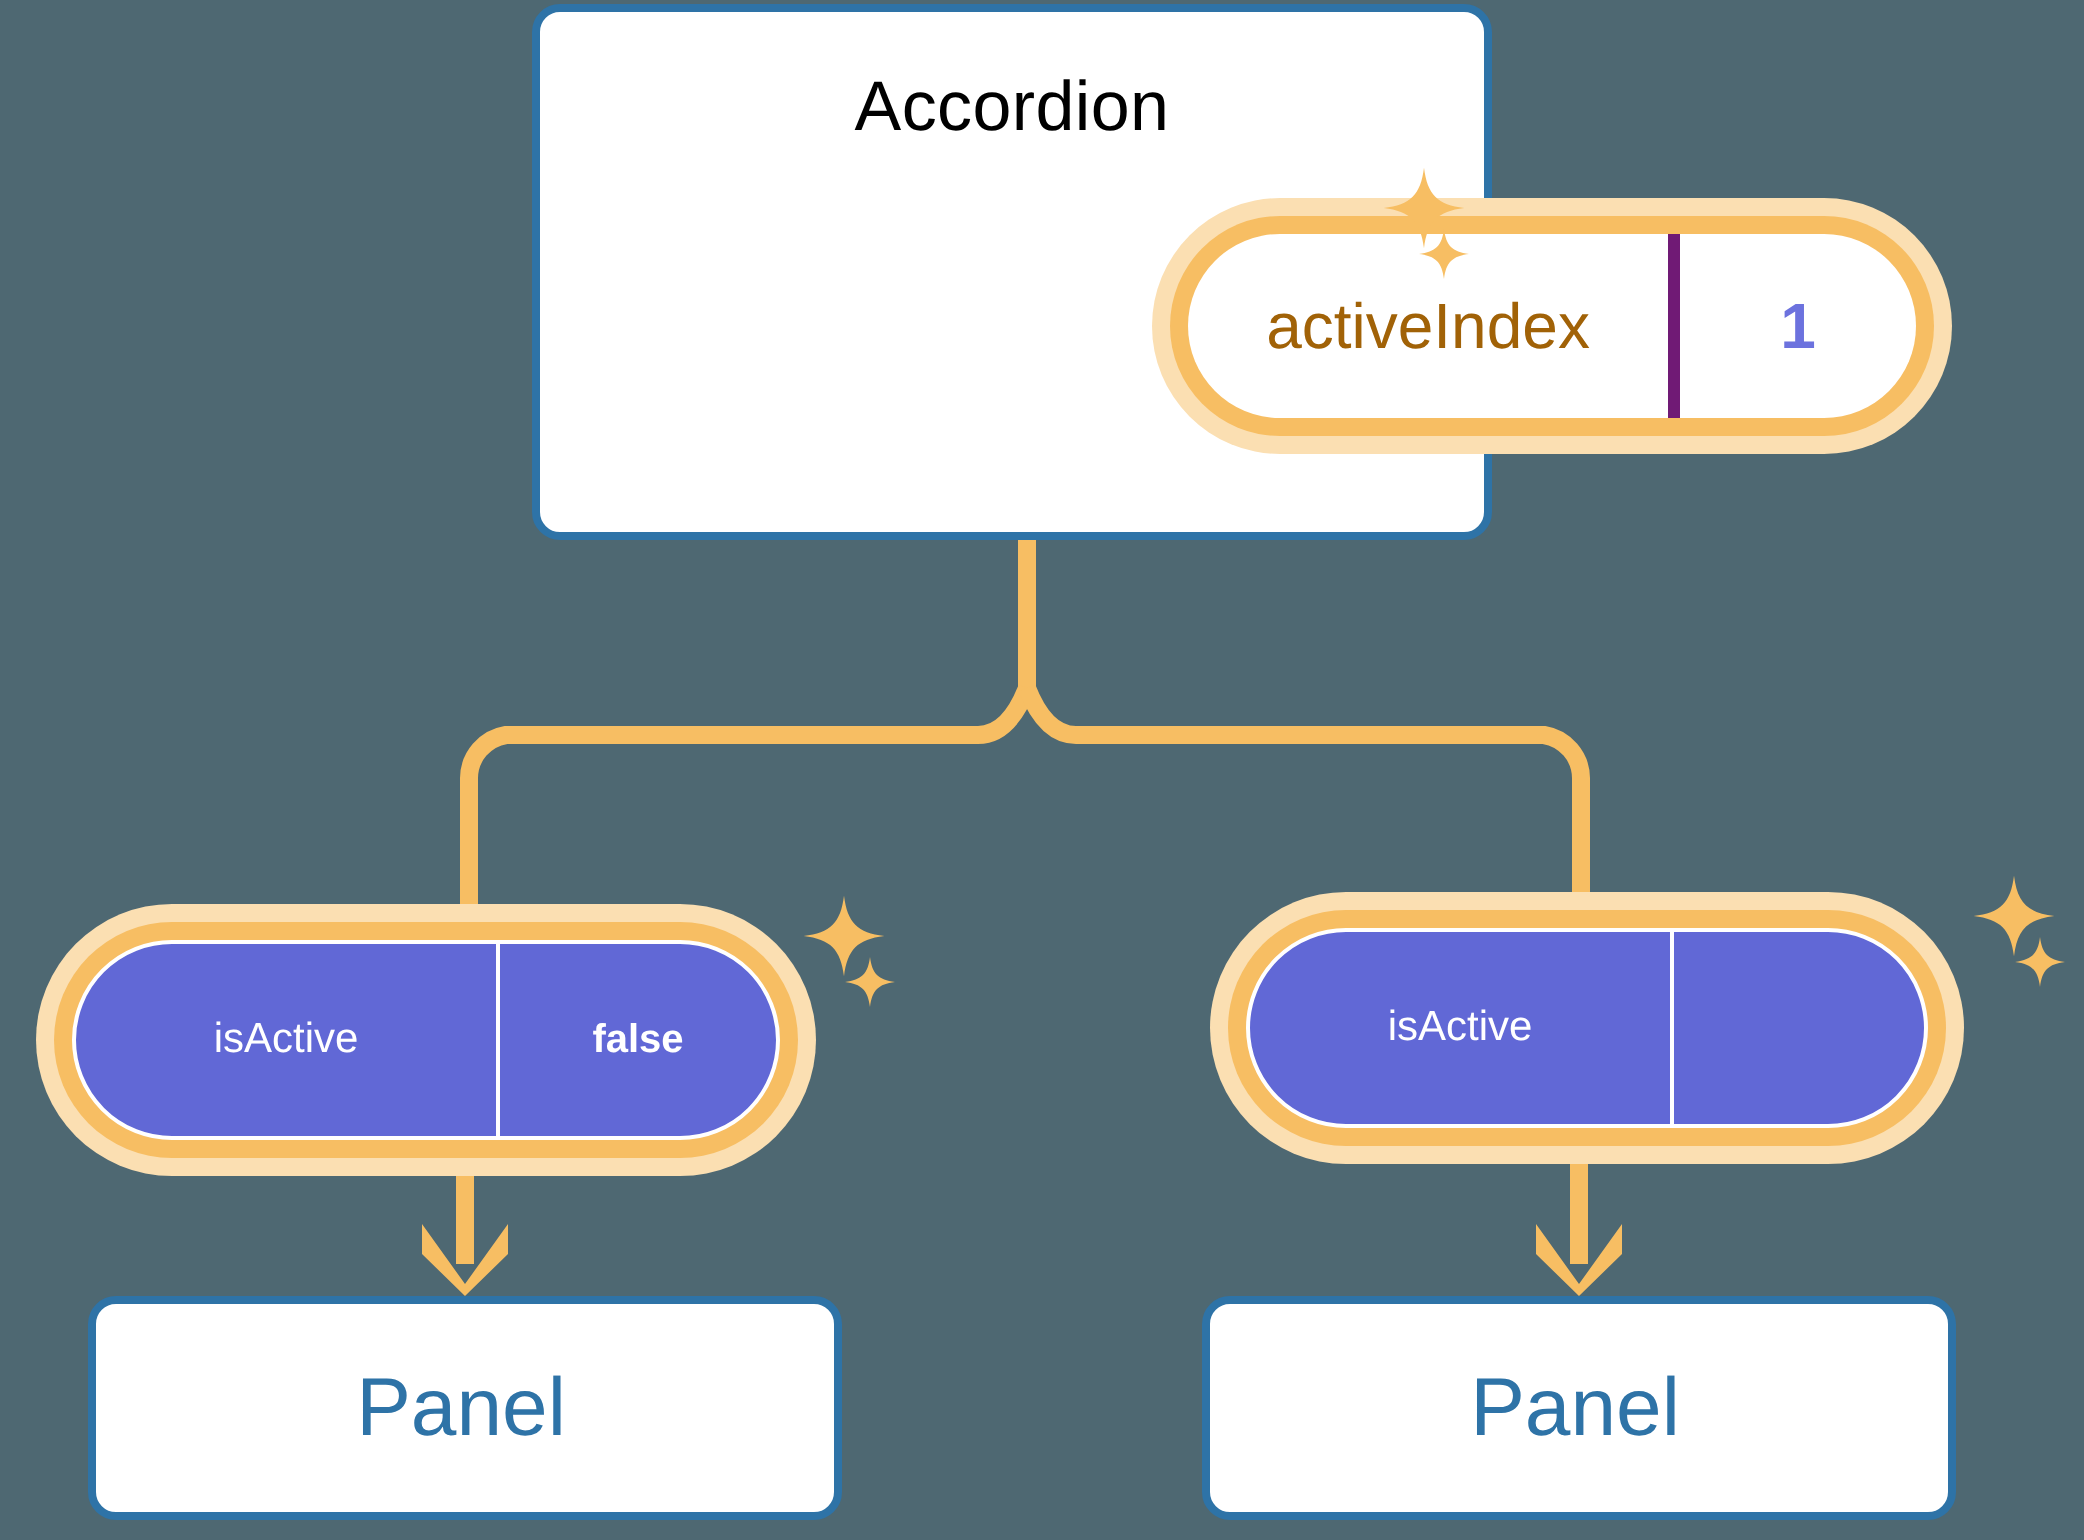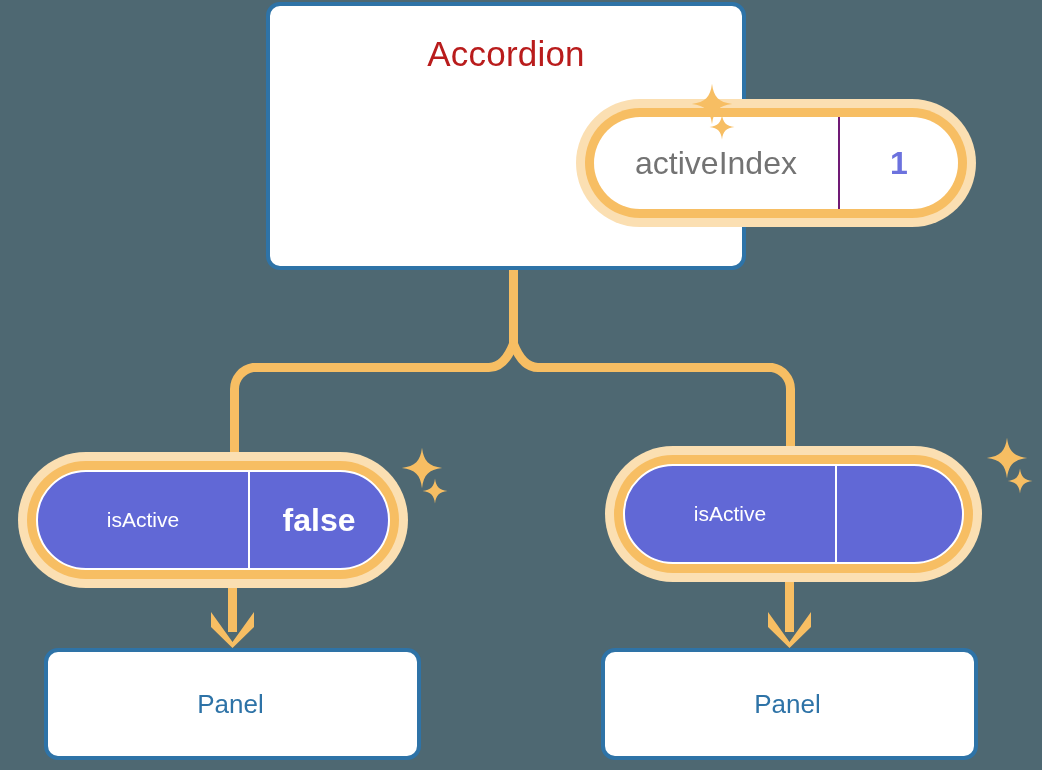--- a/index.html
+++ b/index.html
@@ -42,21 +42,21 @@
     top: 2px;
     width: 480px;
     height: 268px;
   }
   .card-title {
     position: absolute;
     left: 0;
     right: 0;
     top: 28px;
     text-align: center;
-    color: #b91c1c;
+    color: #000000;
     font-size: 35px;
     font-weight: 400;
     letter-spacing: 0.2px;
   }
 
   
   .pill-wrap {
     position: absolute;
   }
   .pill-halo {
@@ -101,43 +101,43 @@
   .pill-value {
     flex: 1 1 auto;
     font-weight: 700;
   }
 
   
   .pill-light .pill-inner {
     background: #ffffff;
   }
   .pill-light .pill-name {
-    color: #737373;
+    color: #a16207;
     font-size: 32px;
     width: 246px;
-    border-right: 2px solid #701a75;
+    border-right: 6px solid #701a75;
   }
   .pill-light .pill-value {
     color: #6c72de;
     font-size: 32px;
   }
 
   
   .pill-solid .pill-inner {
     background: #6168d6;
     border: 2px solid #ffffff;
   }
   .pill-solid .pill-name {
     color: #ffffff;
     font-size: 21px;
     border-right: 2px solid #ffffff;
   }
   .pill-solid .pill-value {
     color: #ffffff;
-    font-size: 32px;
+    font-size: 20px;
   }
 
   
   #pill-activeindex {
     left: 306px;
     top: 93px;
     width: 400px;
     height: 128px;
   }
   #pill-isactive-left {
@@ -170,21 +170,21 @@
     height: 112px;
   }
   .panel-label {
     position: absolute;
     left: 0;
     right: 4px;
     top: 50%;
     transform: translateY(-50%);
     text-align: center;
     color: #2e73a7;
-    font-size: 26px;
+    font-size: 41px;
     font-weight: 400;
   }
 
   
   .sparkle {
     position: absolute;
     color: #f7be63;
     line-height: 0;
   }
   .sparkle svg { display: block; }

